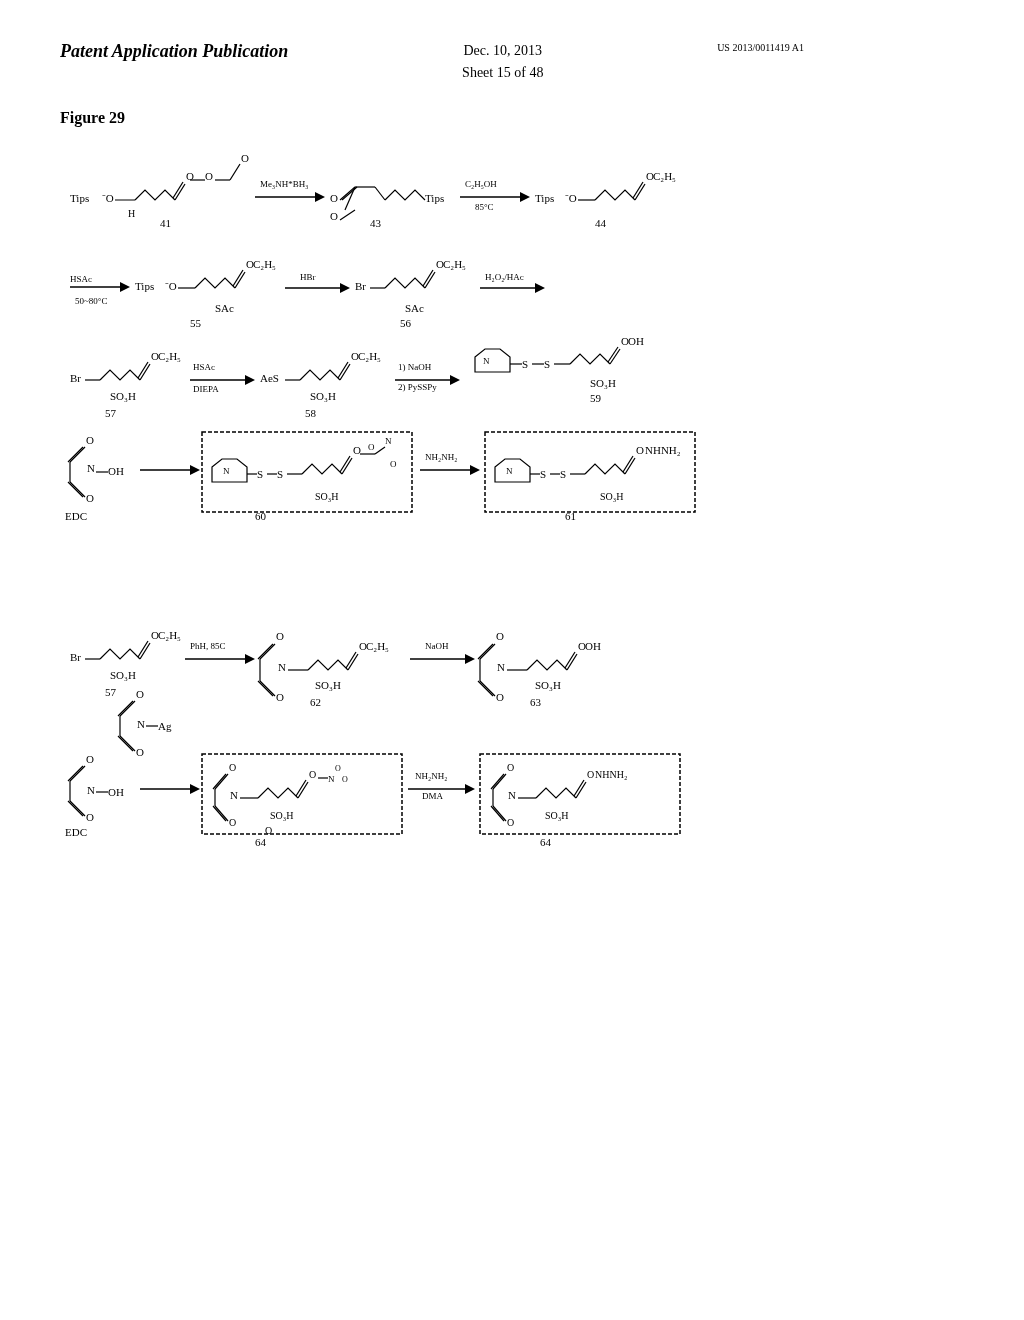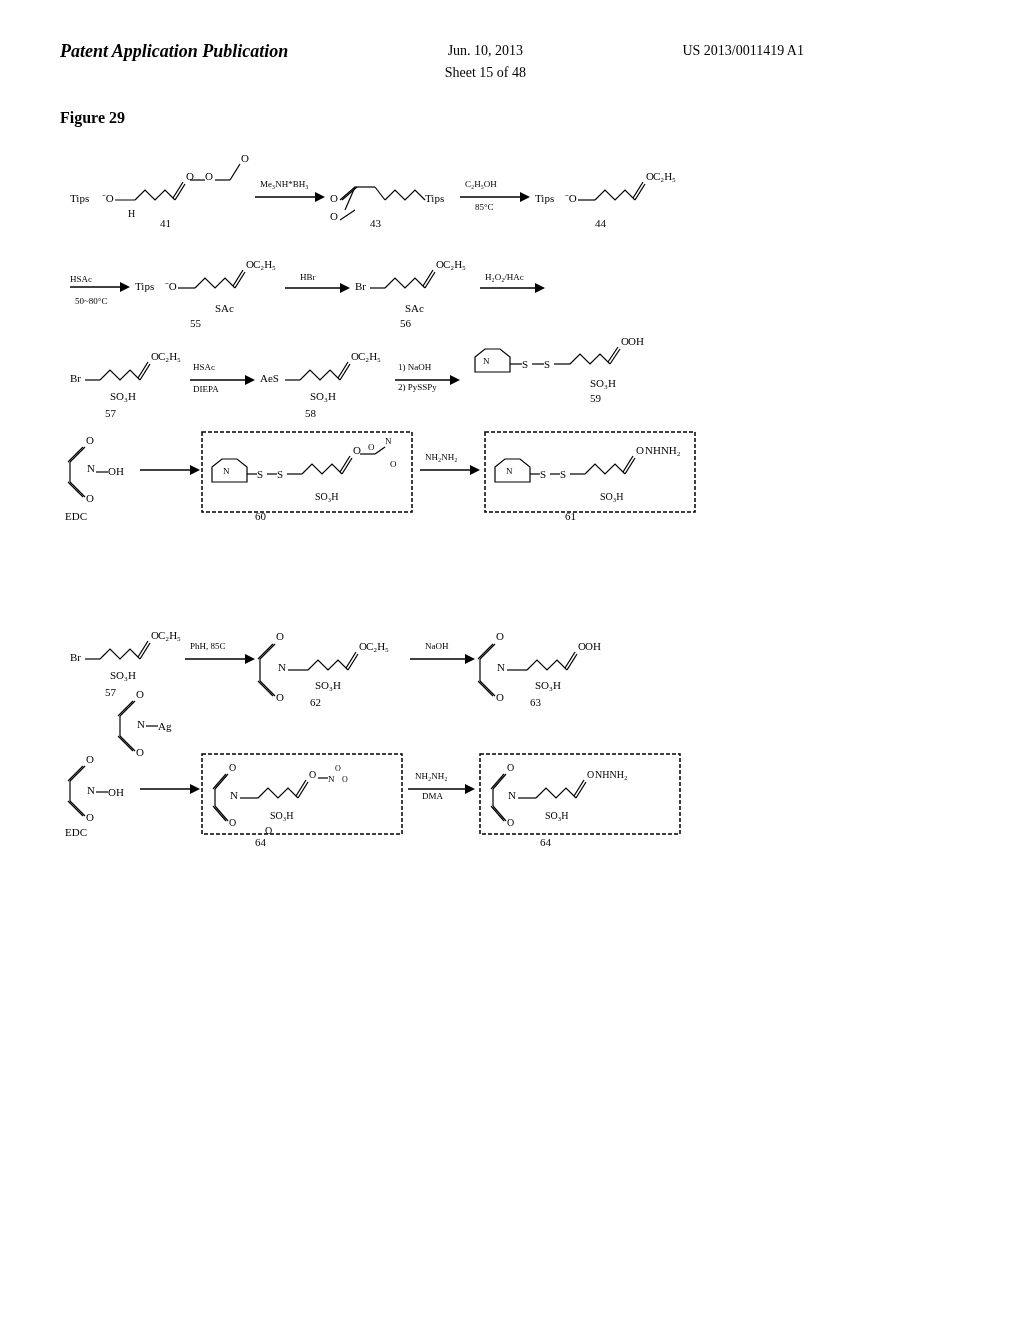--- a/index.html
+++ b/index.html
@@ -29,21 +29,21 @@
       font-weight: bold;
       font-style: italic;
       line-height: 1.3;
     }
     .header-center {
       font-size: 14px;
       text-align: center;
       line-height: 1.6;
     }
     .header-right {
-      font-size: 14px;
+      font-size: 10px;
       text-align: right;
       line-height: 1.6;
     }
     .figure-section {
       margin-top: 24px;
     }
     .figure-title {
       font-size: 16px;
       font-weight: bold;
       margin-bottom: 15px;
@@ -64,21 +64,21 @@
 </head>
 <body>
 
 <div class="page-container">
 
   <div class="header">
     <div class="header-left">
       <span>Patent Application Publication</span>
     </div>
     <div class="header-center">
-      <div>Jun. 10, 2013</div>
+      <div>Dec. 10, 2013</div>
       <div>Sheet 15 of 48</div>
     </div>
     <div class="header-right">
       <div>US 2013/0011419 A1</div>
     </div>
   </div>
 
   <div class="figure-section">
     <div class="figure-title">
       <span>Figure 29</span>

